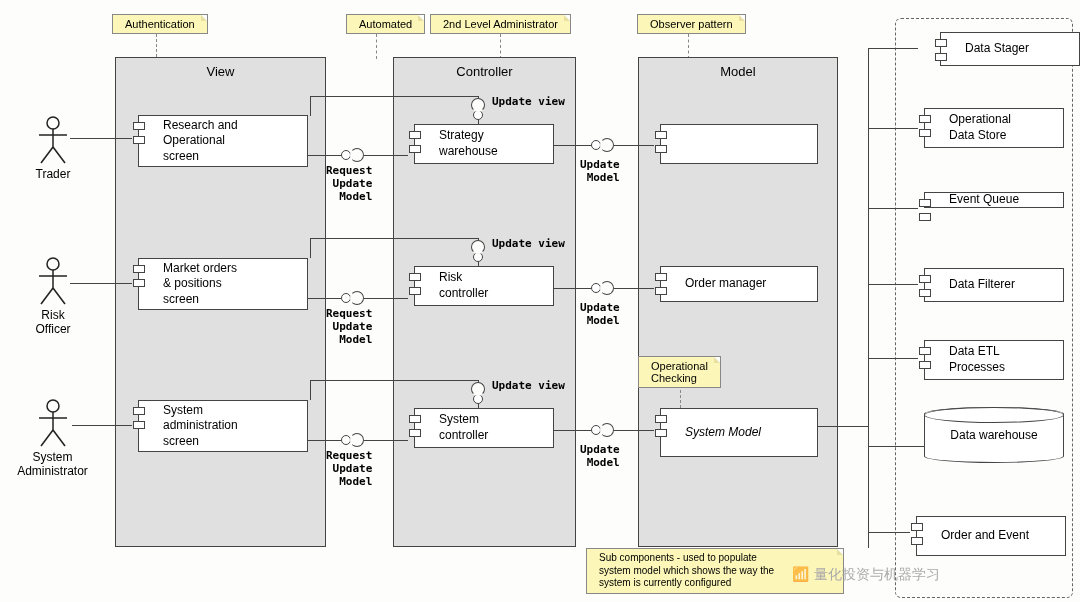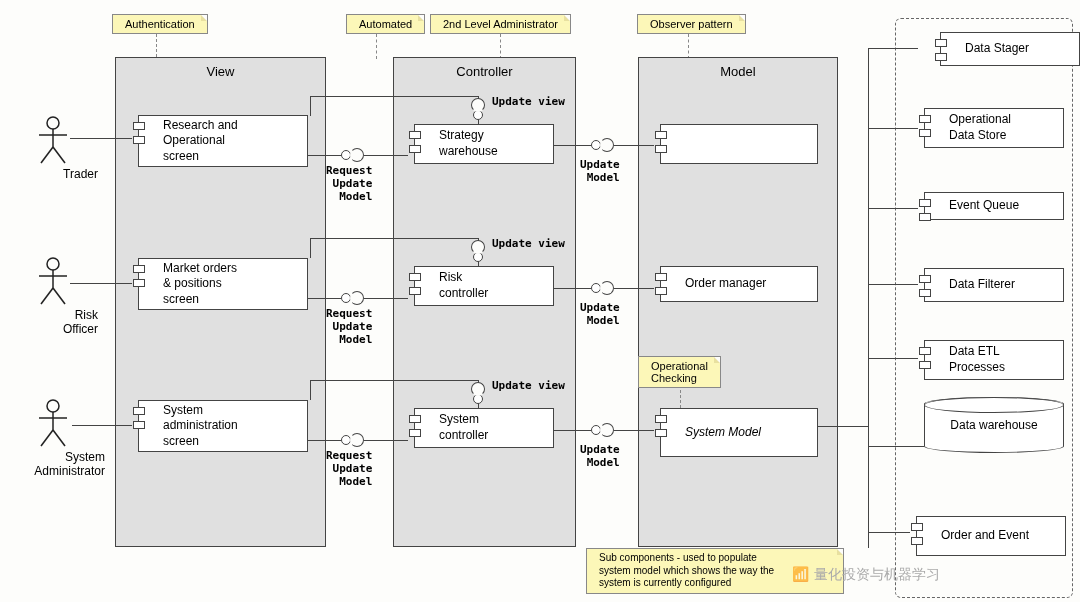--- a/index.html
+++ b/index.html
@@ -58,21 +58,21 @@
     left: -6px;
     width: 12px;
     height: 8px;
     background: #fff;
     border: 1px solid #444;
   }
   .component .lug.top { top: 6px; }
   .component .lug.bot { top: 20px; }
   .actor {
     position: absolute;
-    text-align: right;
+    text-align: center;
     width: 90px;
   }
   .actor svg { display: block; margin: 0 auto; }
   .actor-label { margin-top: 2px; font-size: 12px; }
   .hline {
     position: absolute;
     height: 0;
     border-top: 1px solid #444;
   }
   .vline {
@@ -326,36 +326,36 @@
 <div class="component" style="left:940px; top:32px; width:140px; height:34px;">
   <div class="lug top"></div>
     <div class="lug bot"></div>
   <span>Data Stager</span>
 </div>
 <div class="component" style="left:924px; top:108px; width:140px; height:40px; white-space:pre;">
   <div class="lug top"></div><div class="lug bot"></div>
   <span>Operational
 Data Store</span>
 </div>
-<div class="component" style="left:924px; top:192px; width:140px; height:28px;">
+<div class="component" style="left:924px; top:192px; width:140px; height:16px;">
   <div class="lug top"></div>
     <div class="lug bot"></div>
   <span>Event Queue</span>
 </div>
 <div class="component" style="left:924px; top:268px; width:140px; height:34px;">
   <div class="lug top"></div>
     <div class="lug bot"></div>
   <span>Data Filterer</span>
 </div>
 <div class="component" style="left:924px; top:340px; width:140px; height:40px; white-space:pre;">
   <div class="lug top"></div><div class="lug bot"></div>
   <span>Data ETL
 Processes</span>
 </div>
-<div class="cylinder" style="left:924px; top:397px; width:140px; height:56px;">
+<div class="cylinder" style="left:924px; top:407px; width:140px; height:56px;">
   <span style="position:relative; z-index:1;">Data warehouse</span>
 </div>
 <div class="component" style="left:916px; top:516px; width:150px; height:40px;">
   <div class="lug top"></div>
     <div class="lug bot"></div>
   <span>Order and Event</span>
 </div>
 
 <div class="hline" style="left:818px; top:426px; width:50px;"></div>
 <div class="vline" style="left:868px; top:48px; height:500px;"></div>

